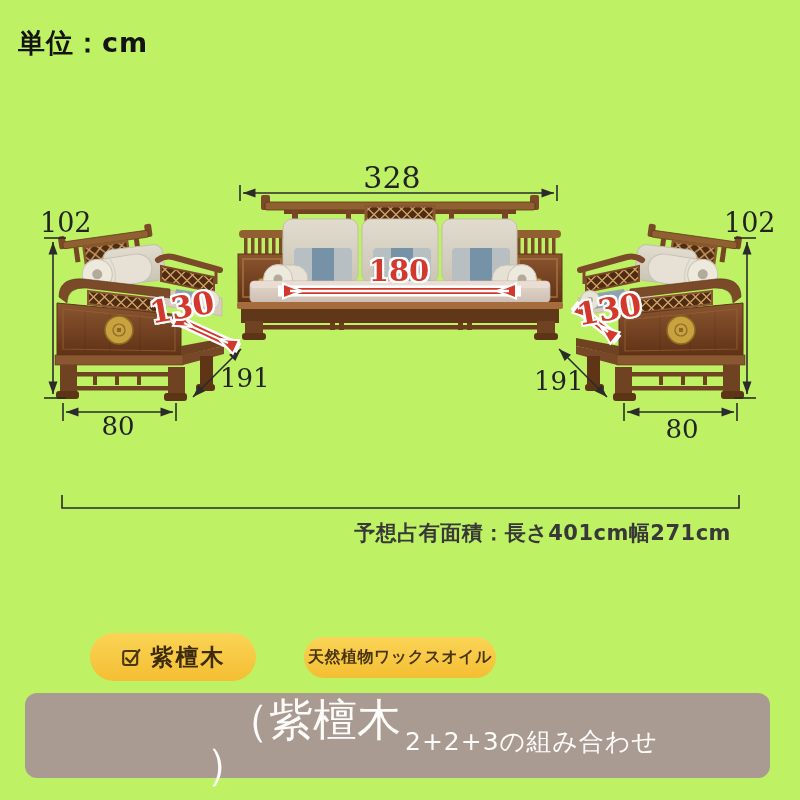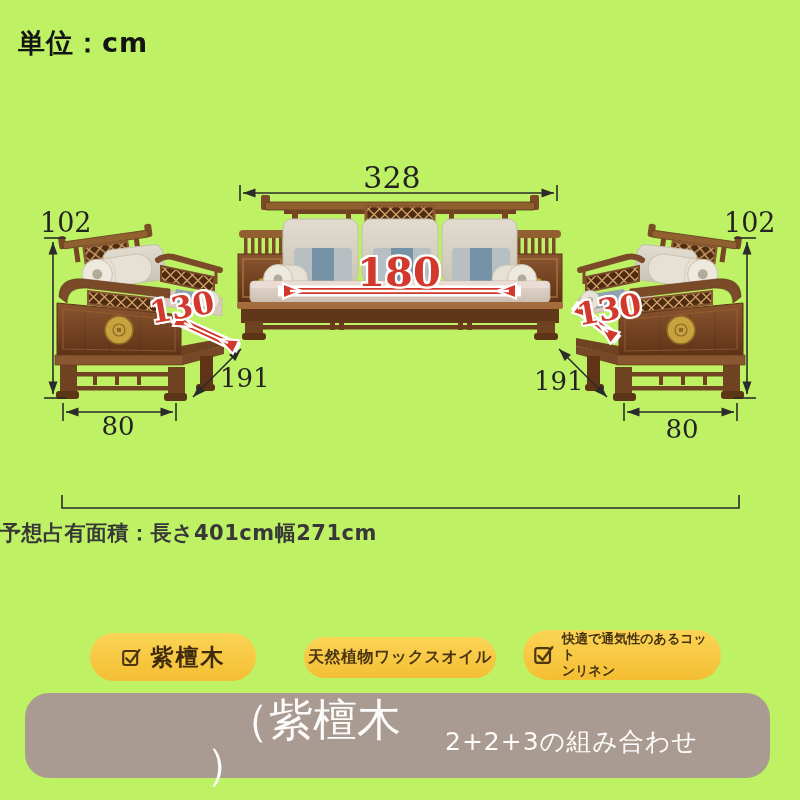--- a/index.html
+++ b/index.html
@@ -12,40 +12,40 @@
   .dim-241{left:392px;top:160px;font-size:30px;transform:translateX(-50%);}
   .dim-102-left{left:40px;top:207px;font-size:27px;}
   .dim-102-right{left:724px;top:207px;font-size:27px;}
   .dim-191-left{left:220px;top:363px;font-size:26px;}
   .dim-191-right{left:534px;top:366px;font-size:26px;}
   .dim-80-left{left:118px;top:411px;font-size:26px;transform:translateX(-50%);}
   .dim-80-right{left:682px;top:414px;font-size:26px;transform:translateX(-50%);}
   .dim-red{color:#d2382b;font-family:"DejaVu Serif",serif;font-weight:700;white-space:nowrap;
     text-shadow:-2px -2px 0 #fff,2px -2px 0 #fff,-2px 2px 0 #fff,2px 2px 0 #fff,
                  0 -2px 0 #fff,0 2px 0 #fff,-2px 0 0 #fff,2px 0 0 #fff;}
-  .dim-180{left:399px;top:271px;font-size:40px;transform:translate(-50%,-50%);}
+  .dim-180{left:399px;top:271px;font-size:29px;transform:translate(-50%,-50%);}
   .dim-130-left{left:182px;top:307px;font-size:31px;transform:translate(-50%,-50%) rotate(-10deg);}
   .dim-130-right{left:609px;top:309px;font-size:31px;transform:translate(-50%,-50%) rotate(-10deg);}
-  .footprint-note{left:0;top:519px;width:731px;text-align:left;font-size:21px;
+  .footprint-note{left:0;top:519px;width:731px;text-align:right;font-size:21px;
     font-weight:600;color:#383838;letter-spacing:.5px;}
   
   .pill{position:absolute;border-radius:26px;background:linear-gradient(180deg,#fbd456 0%,#f4be33 100%);
         display:flex;align-items:center;justify-content:center;box-sizing:border-box;}
   .pill-1{left:90px;top:633px;width:166px;height:48px;gap:9px;}
   .pill-2{left:304px;top:637px;width:192px;height:41px;}
   .pill-3{left:523px;top:630px;width:198px;height:50px;gap:7px;padding:0 10px;}
   .pill-1 .pill-text{font-size:23px;font-weight:700;color:#3e2b0c;letter-spacing:2px;}
   .pill-2 .pill-text{font-size:16px;font-weight:600;color:#4a3513;letter-spacing:.5px;}
   .pill-3 .pill-text{font-size:13px;font-weight:600;color:#453310;line-height:16px;text-align:left;}
   .cbx{flex:0 0 auto;}
   
-  .band{left:25px;top:693px;width:745px;height:85px;border-radius:24px;background:#a99b91;}
+  .band{left:25px;top:693px;width:745px;height:85px;border-radius:12px;background:#a99b91;}
   .band-l1{left:200px;top:-2px;font-size:44px;color:#fdfcfb;}
   .band-l2{left:181px;top:42px;font-size:44px;color:#fdfcfb;}
-  .band-combo{left:380px;top:32px;font-size:25px;font-weight:500;color:#fdfcfb;letter-spacing:1px;margin-left:40px;}
+  .band-combo{left:380px;top:32px;font-size:25px;font-weight:500;color:#fdfcfb;letter-spacing:1px;}
   svg{display:block;}
 </style>
 </head>
 <body>
 
 <div class="stage">
 
   <svg class="abs" style="left:0;top:0" width="800" height="800" viewBox="0 0 800 800">
     <defs>
       <linearGradient id="gPanel" x1="0" y1="0" x2="0" y2="1">
@@ -260,30 +260,20 @@
       <rect x="2.5" y="4.5" width="16" height="16" rx="2.5" fill="none" stroke="#4c370f" stroke-width="2.4"></rect>
       <path d="M6,13 L10.5,17.5 L21,3.5" fill="none" stroke="#4c370f" stroke-width="2.6" stroke-linecap="round"></path>
     </svg>
     <span class="pill-text">紫檀木</span>
   </div>
 
   <div class="pill pill-2">
     <span class="pill-text">天然植物ワックスオイル</span>
   </div>
 
-  <div class="pill pill-3">
-    <svg class="cbx" width="22" height="22" viewBox="0 0 24 24">
-      <rect x="2.5" y="4.5" width="16" height="16" rx="2.5" fill="none" stroke="#4c370f" stroke-width="2.4"></rect>
-      <path d="M6,13 L10.5,17.5 L21,3.5" fill="none" stroke="#4c370f" stroke-width="2.6" stroke-linecap="round"></path>
-    </svg>
-    <div class="pill-text">
-      <div>快適で通気性のあるコット</div>
-      <div>ンリネン</div>
-    </div>
-  </div>
 
   <div class="abs band">
     <div class="abs band-l1">（紫檀木</div>
     <div class="abs band-l2">）</div>
     <div class="abs band-combo">2+2+3の組み合わせ</div>
   </div>
 
 </div>
 
 </body></html>

